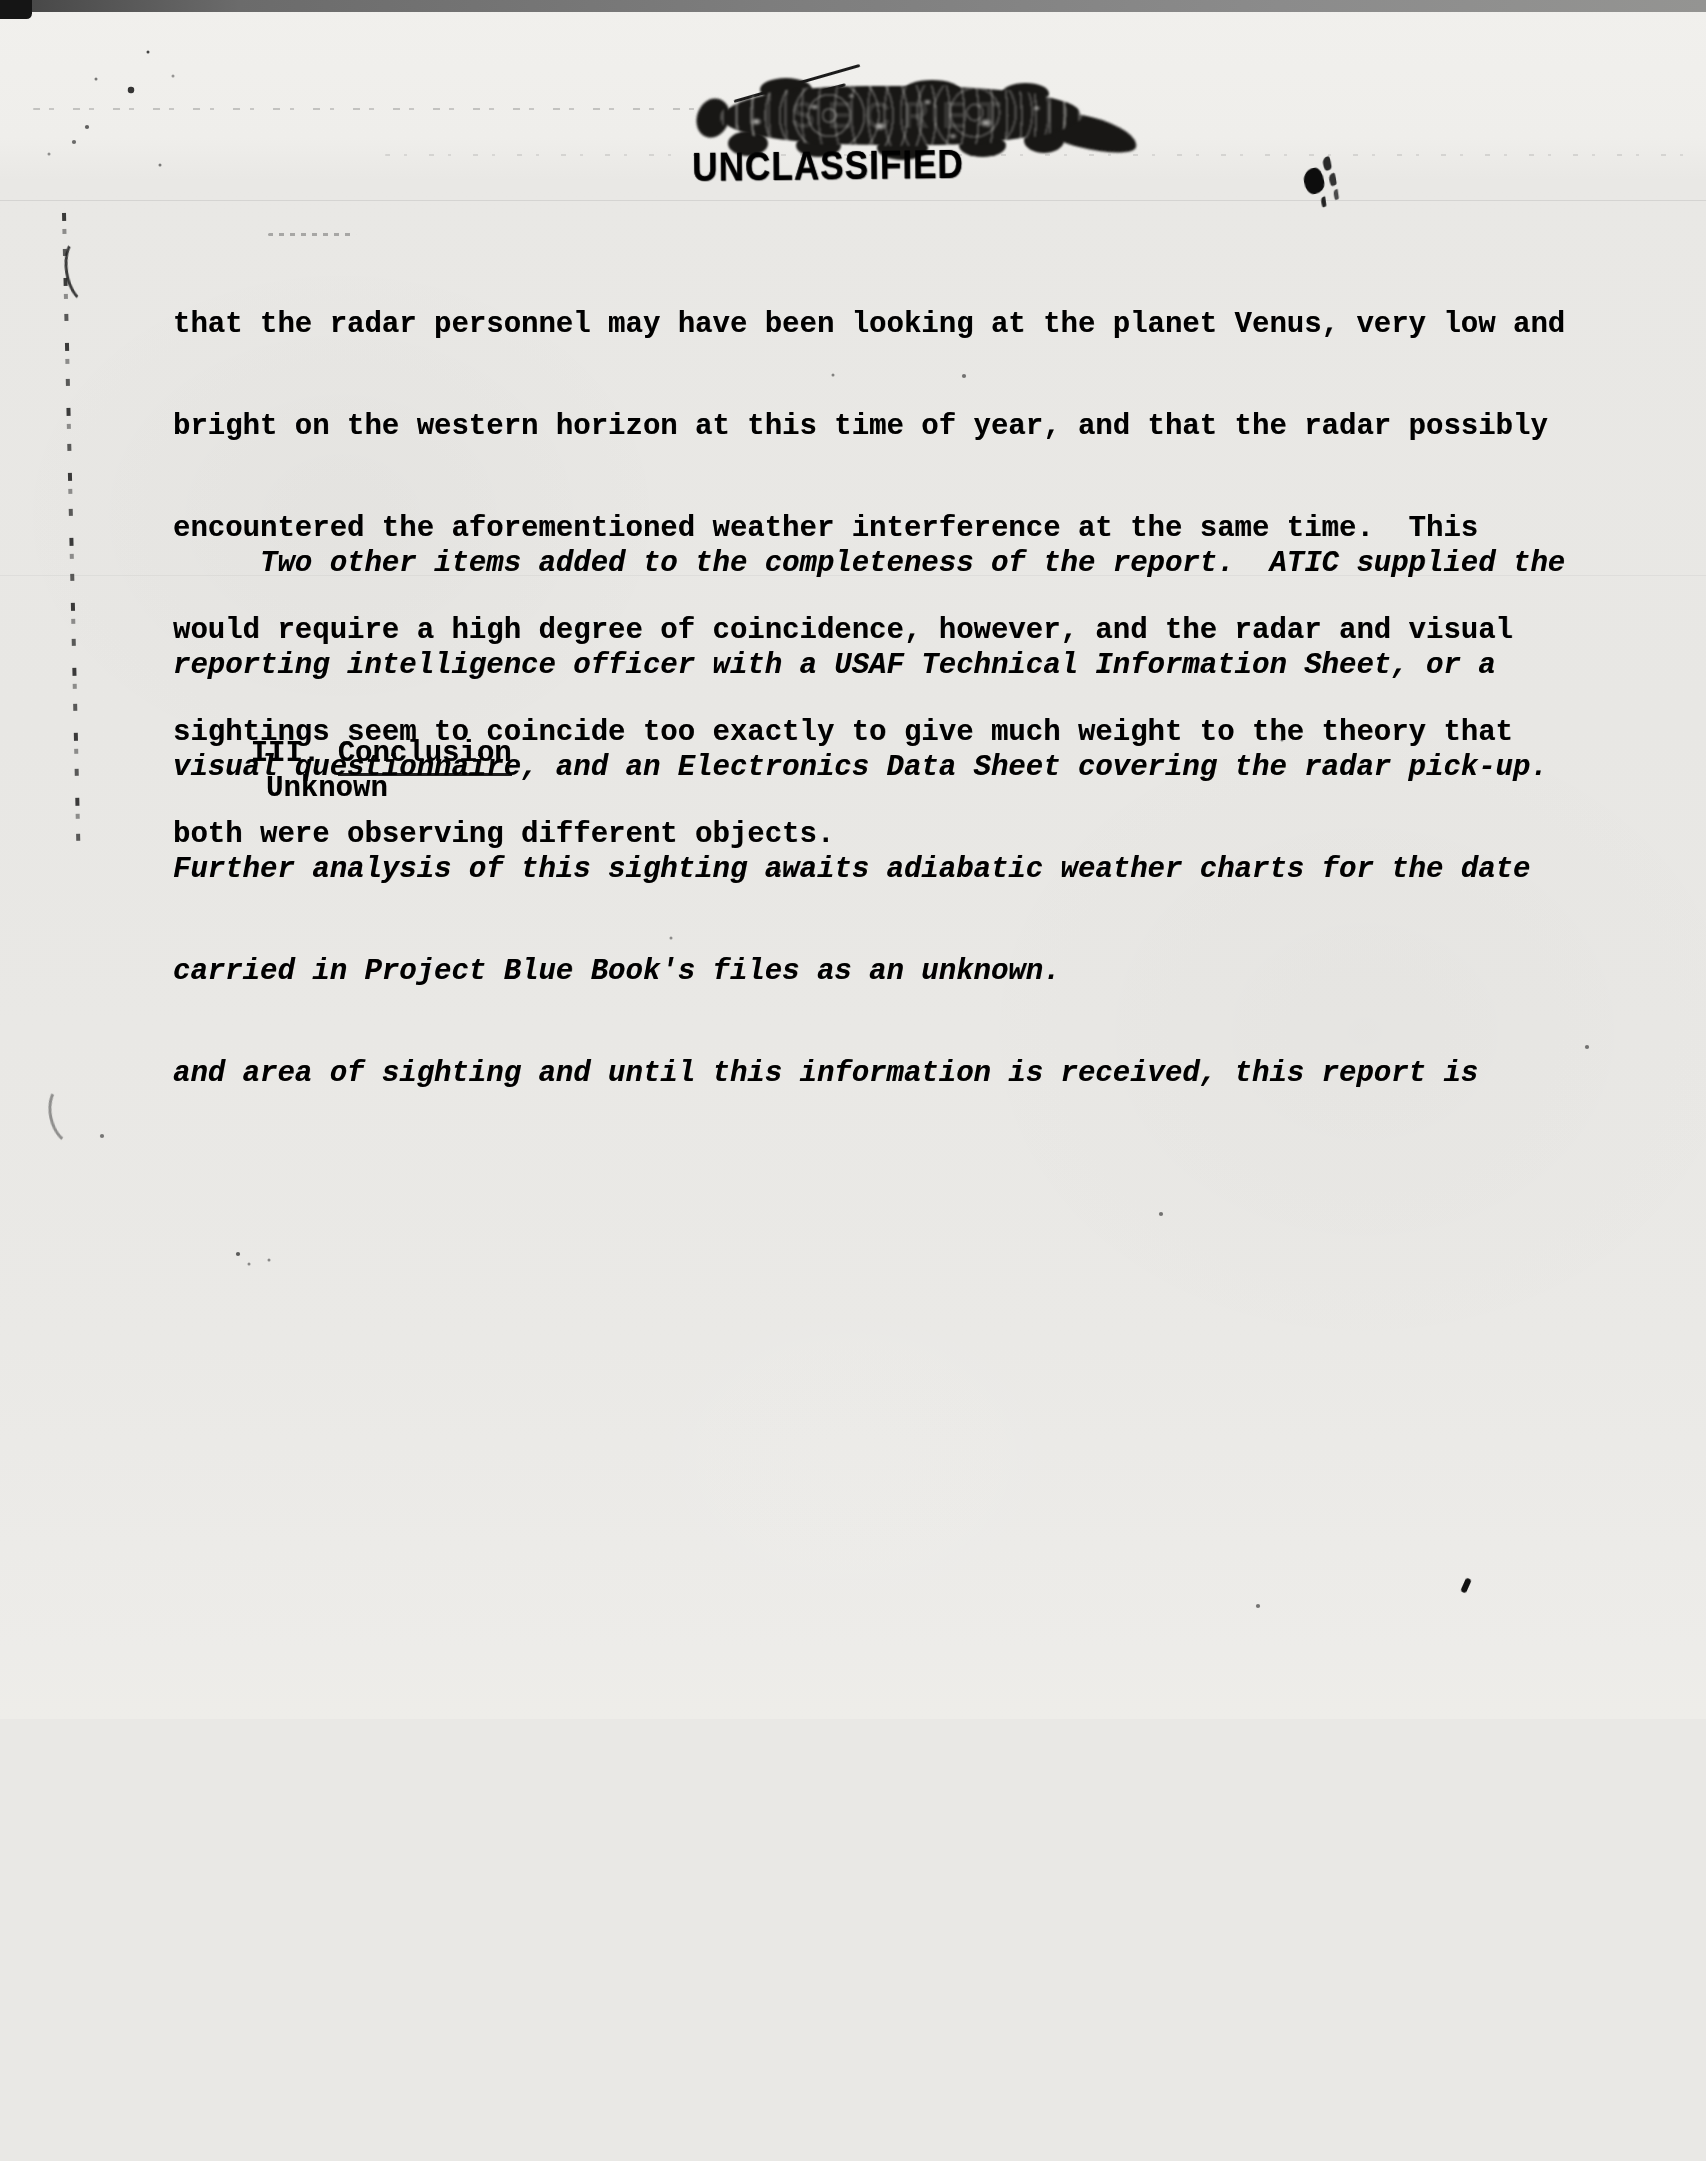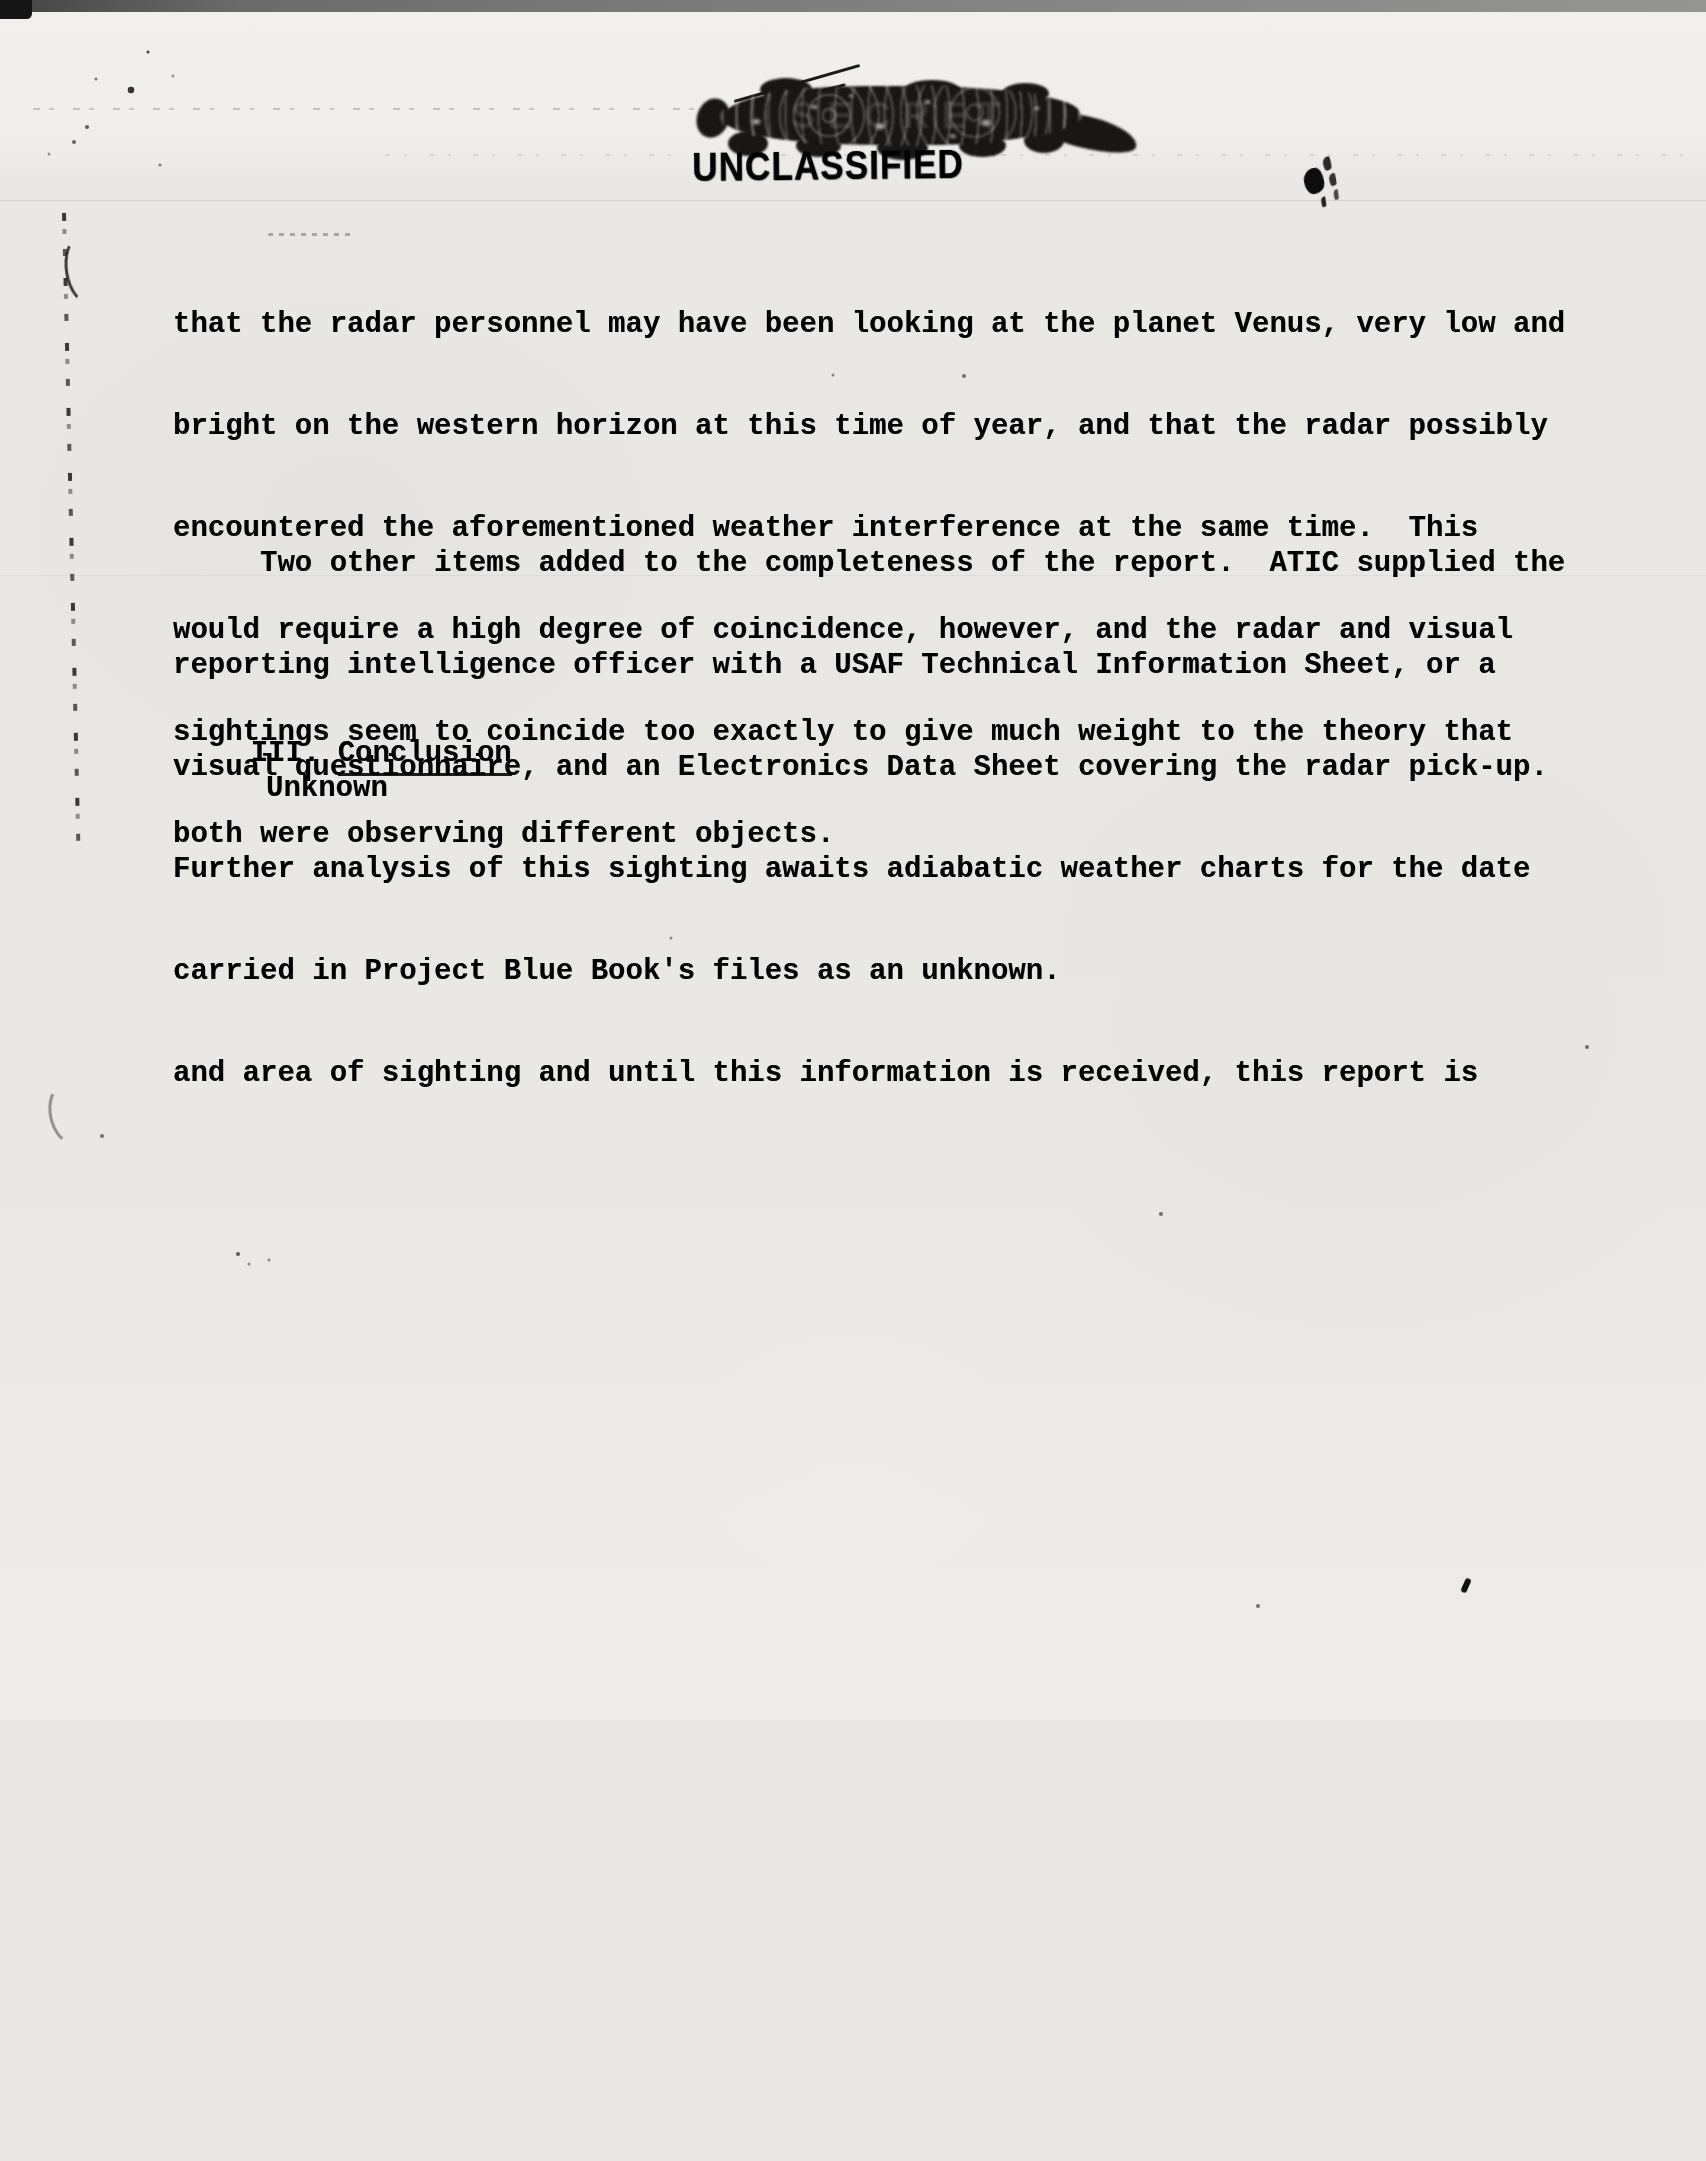--- a/index.html
+++ b/index.html
@@ -152,21 +152,21 @@
 
   <div class="typewriter" style="left:173px;top:240px;">
     <div>that the radar personnel may have been looking at the planet Venus, very low and</div>
     <div>bright on the western horizon at this time of year, and that the radar possibly</div>
     <div>encountered the aforementioned weather interference at the same time.  This</div>
     <div>would require a high degree of coincidence, however, and the radar and visual</div>
     <div>sightings seem to coincide too exactly to give much weight to the theory that</div>
     <div>both were observing different objects.</div>
   </div>
 
-  <div class="typewriter" style="left:173px;top:479px;">
+  <div class="typewriter" style="left:173px;top:479px;font-style:italic;">
     <div>     Two other items added to the completeness of the report.  ATIC supplied the</div>
     <div>reporting intelligence officer with a USAF Technical Information Sheet, or a</div>
     <div>visual questionnaire, and an Electronics Data Sheet covering the radar pick-up.</div>
     <div>Further analysis of this sighting awaits adiabatic weather charts for the date</div>
     <div>carried in Project Blue Book's files as an unknown.</div>
     <div>and area of sighting and until this information is received, this report is</div>
   </div>
 
   <div class="typewriter" style="left:181px;top:703px;text-align:right;">
     <span>III.</span><span> </span><span class="underlined">Conclusion</span>

